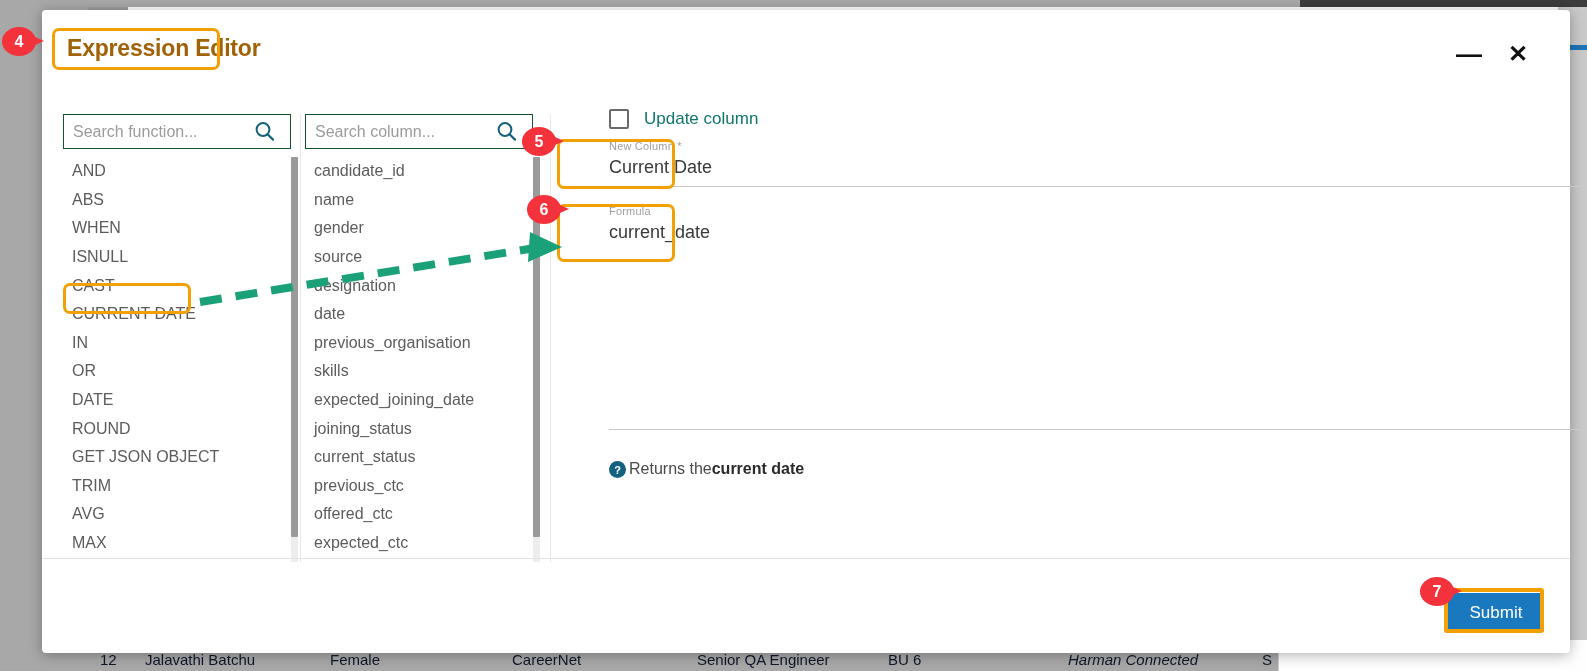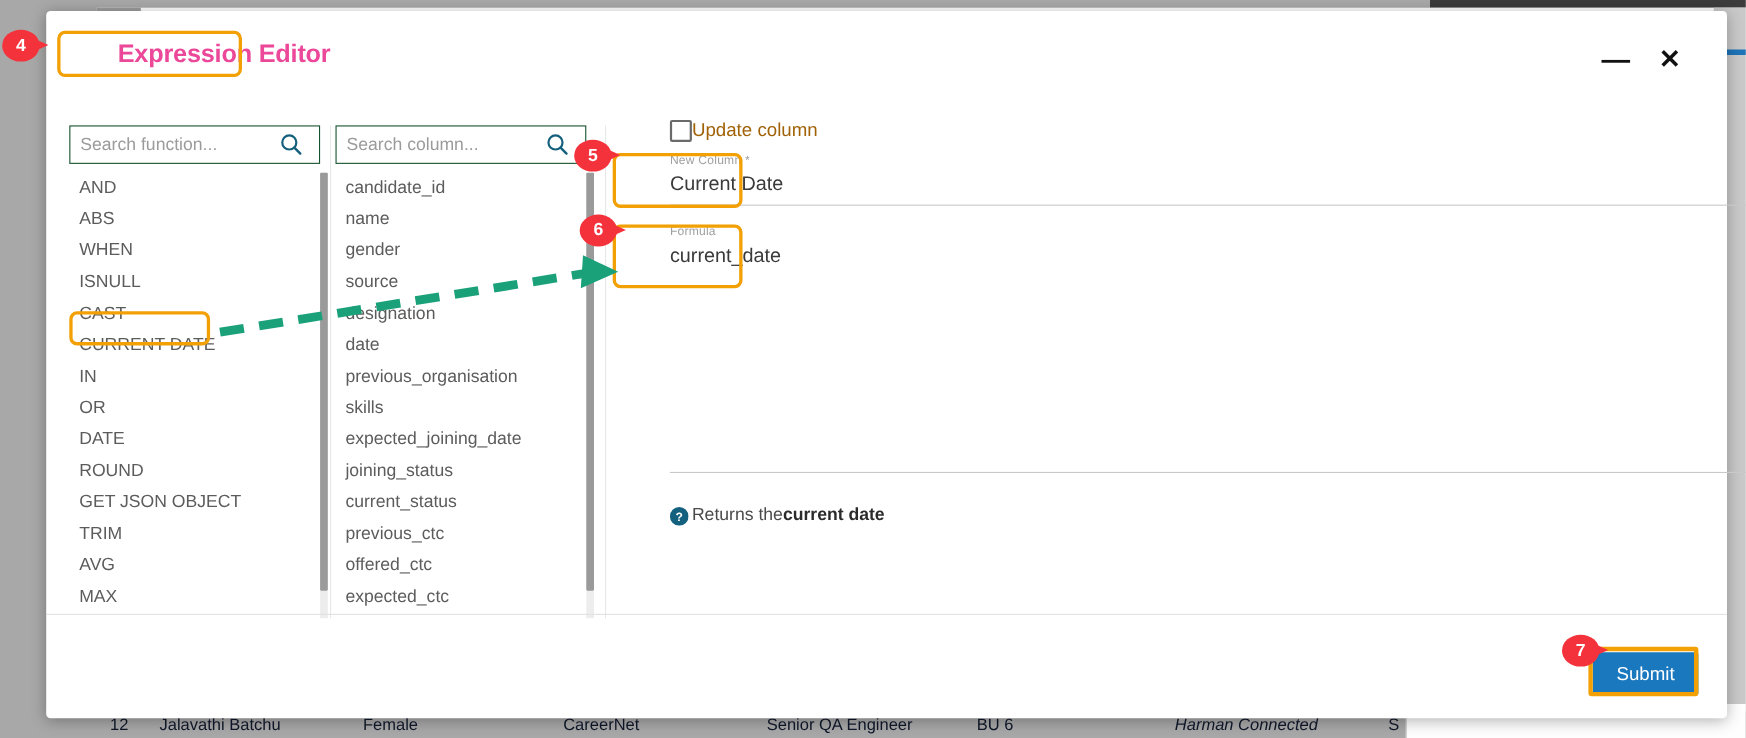--- a/index.html
+++ b/index.html
@@ -82,23 +82,22 @@
   #modal {
     position: absolute;
     left: 42px; top: 10px;
     width: 1528px; height: 643px;
     background: #ffffff;
     border-radius: 4px;
     box-shadow: 0 2px 14px rgba(0,0,0,0.30);
   }
   .modal-title {
     position: absolute; left: 25px; top: 25px;
-    font-size: 23px; font-weight: bold; color: #ec4899;
+    font-size: 23px; font-weight: bold; color: #a16207;
     letter-spacing: -0.2px;
-    margin-left: 40px;
   }
   .win-btn {
     position: absolute;
     width: 30px; height: 30px;
     display: flex; align-items: center; justify-content: center;
     cursor: pointer; color: #111;
     font-weight: bold;
   }
   #btn-min { left: 1412px; top: 29px; font-size: 26px; line-height: 0; }
   #btn-close { left: 1461px; top: 29px; font-size: 24px; }
@@ -172,21 +171,21 @@
   .checkbox-row {
     position: absolute; left: 47px; top: 13px;
     display: flex; align-items: center; cursor: pointer;
   }
   .checkbox-box {
     width: 20px; height: 20px;
     border: 2px solid #6a6a6a; border-radius: 2px;
     background: #fff;
   }
   .checkbox-label {
-    font-size: 17px; color: #a16207;
+    margin-left: 15px; font-size: 17px; color: #0f766e;
   }
 
   .field {
     position: absolute; left: 47px;
     width: 1000px;
   }
   #field-newcol { top: 44px; }
   #field-formula { top: 109px; }
   .field-label {
     font-size: 11px; color: #a0a0a0; letter-spacing: 0.2px;

